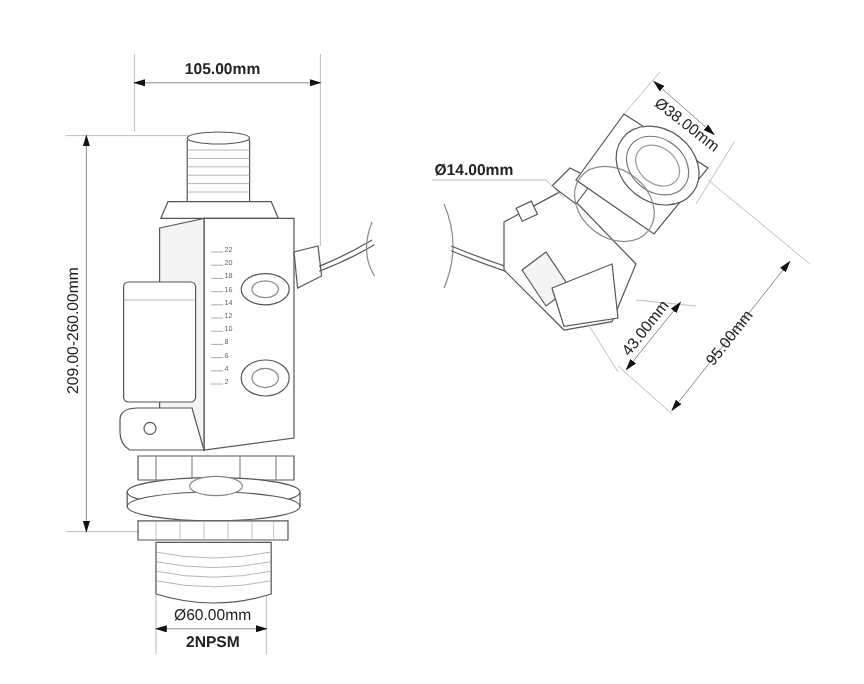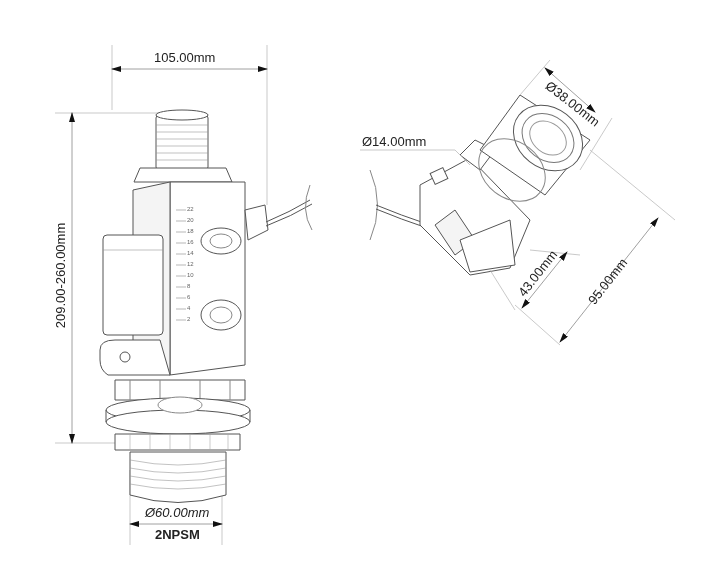--- a/index.html
+++ b/index.html
@@ -141,20 +141,20 @@
 <div class="scale-label" style="left:187px;top:228px;">18</div>
 <div class="scale-label" style="left:187px;top:239px;">16</div>
 <div class="scale-label" style="left:187px;top:250px;">14</div>
 <div class="scale-label" style="left:187px;top:261px;">12</div>
 <div class="scale-label" style="left:187px;top:272px;">10</div>
 <div class="scale-label" style="left:187px;top:283px;">8</div>
 <div class="scale-label" style="left:187px;top:294px;">6</div>
 <div class="scale-label" style="left:187px;top:305px;">4</div>
 <div class="scale-label" style="left:187px;top:316px;">2</div>
 
-<div class="dimtext" style="left:154px;top:50px;">105.00mm</div>
+<div class="dimtext" style="left:154px;top:50px;font-weight:bold;">105.00mm</div>
 <div class="dimtext" style="left:-2px;top:268px;transform:rotate(-90deg);transform-origin:center;width:125px;text-align:center;">209.00-260.00mm</div>
-<div class="dimtext" style="left:145px;top:505px;font-style:italic;">Ø60.00mm</div>
+<div class="dimtext" style="left:145px;top:505px;">Ø60.00mm</div>
 <div class="dimtext" style="left:155px;top:527px;font-weight:bold;">2NPSM</div>
 <div class="dimtext" style="left:552px;top:78px;transform:rotate(38deg);transform-origin:left top;">Ø38.00mm</div>
-<div class="dimtext" style="left:362px;top:134px;">Ø14.00mm</div>
+<div class="dimtext" style="left:362px;top:134px;font-weight:bold;">Ø14.00mm</div>
 <div class="dimtext" style="left:515px;top:290px;transform:rotate(-52deg);transform-origin:left top;">43.00mm</div>
 <div class="dimtext" style="left:585px;top:298px;transform:rotate(-52deg);transform-origin:left top;">95.00mm</div>
 
 </body></html>

